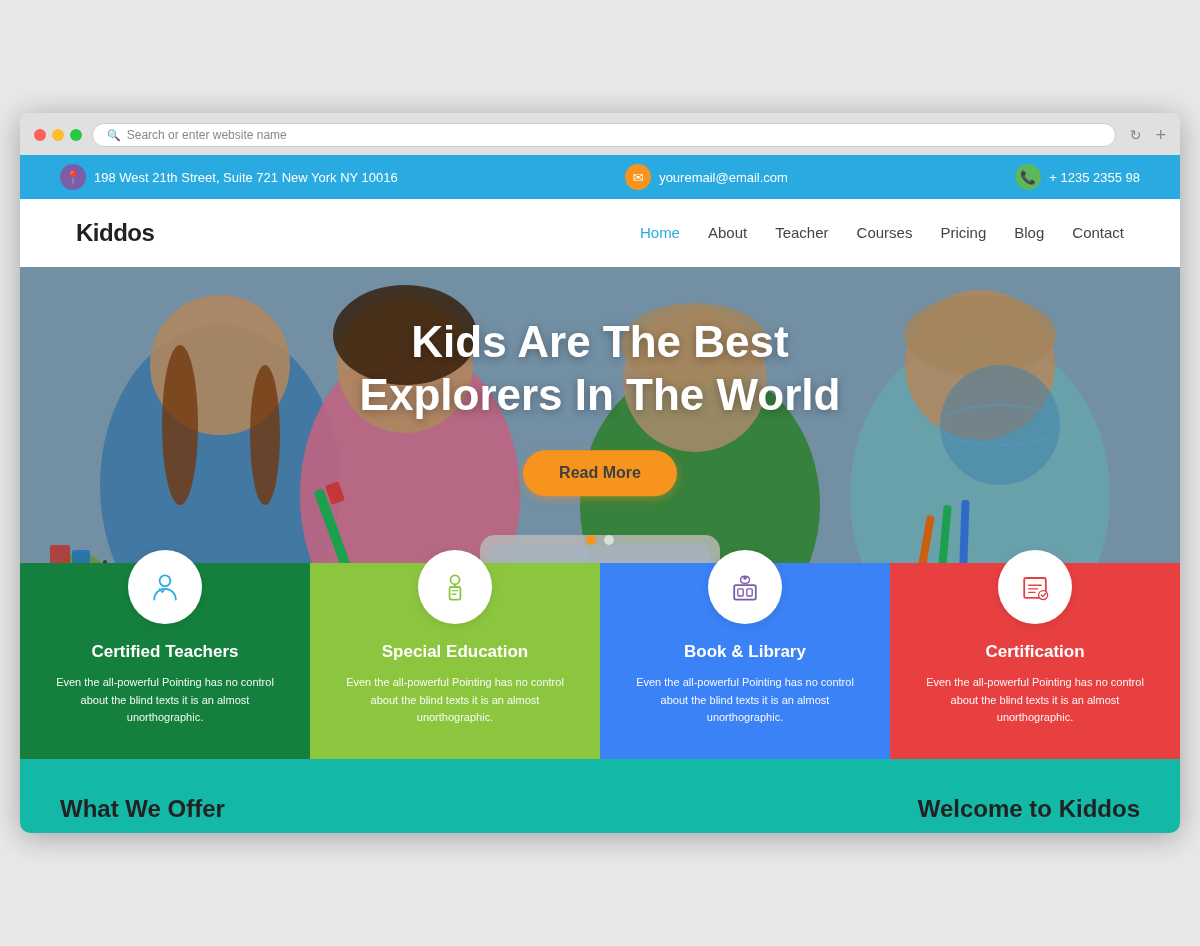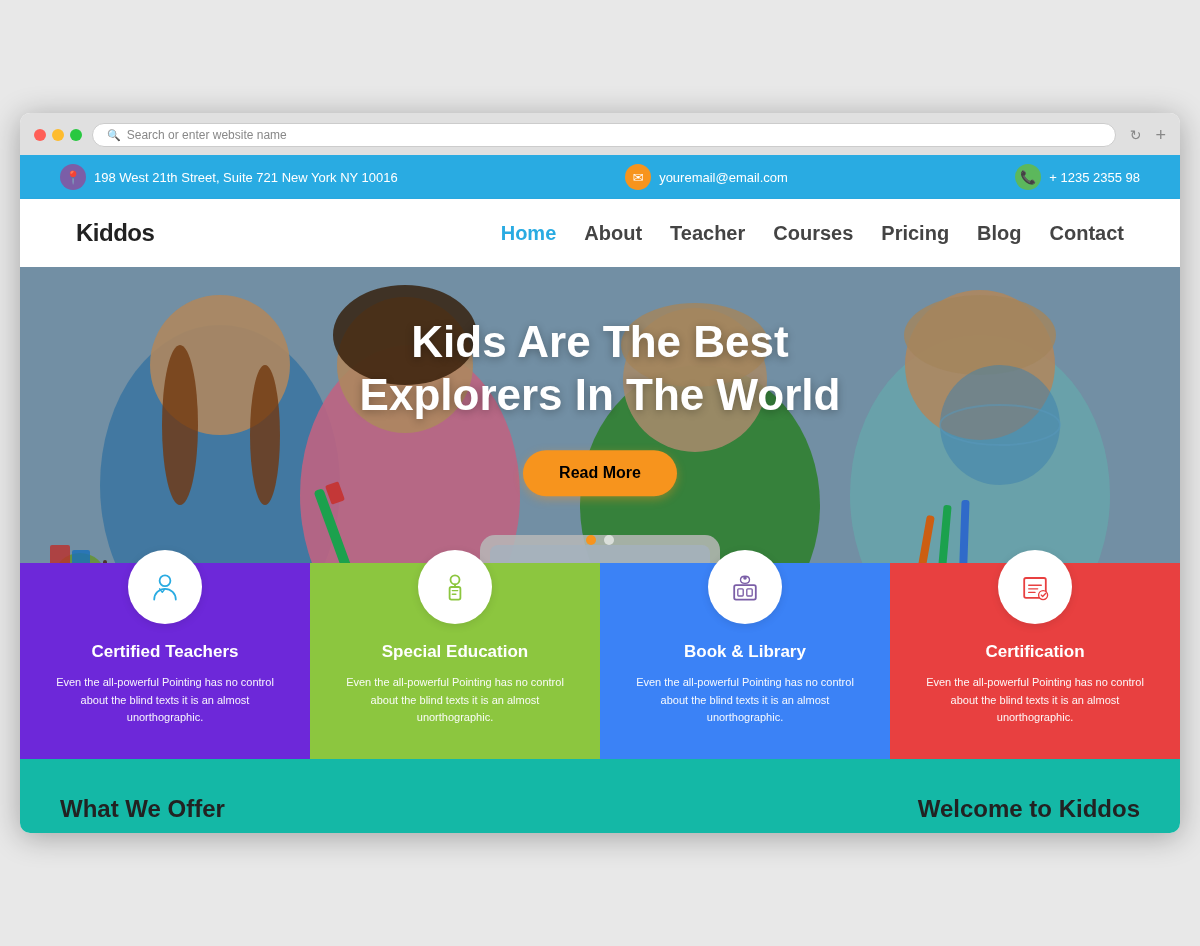--- a/index.html
+++ b/index.html
@@ -87,23 +87,23 @@
       color: #222;
       letter-spacing: -0.5px;
     }
     .nav-links {
       display: flex;
       gap: 28px;
       list-style: none;
     }
     .nav-links li a {
       text-decoration: none;
-      font-size: 20px;
+      font-size: 15px;
       color: #444;
-      font-weight: 700;
+      font-weight: 400;
     }
     .nav-links li.active a { color: #29abe2; }
 
     
     .hero {
       position: relative;
       height: 296px;
       overflow: hidden;
     }
     .hero-bg {
@@ -143,21 +143,21 @@
     }
     .hero-title {
       font-size: 44px;
       font-weight: 900;
       line-height: 1.2;
       text-shadow: 0 2px 8px rgba(0,0,0,0.3);
       margin-bottom: 28px;
     }
     .hero-btn {
       background: #f7941d;
-      color: #000000;
+      color: #404040;
       border: none;
       padding: 14px 36px;
       border-radius: 30px;
       font-size: 16px;
       font-weight: 700;
       cursor: pointer;
       box-shadow: 0 3px 10px rgba(247, 148, 29, 0.4);
     }
     .hero-dots {
       position: absolute;
@@ -180,21 +180,21 @@
       display: flex;
       position: relative;
     }
     .feature-card {
       flex: 1;
       padding: 24px 28px 32px;
       text-align: center;
       color: #fff;
       position: relative;
     }
-    .feature-card.blue { background: #6d28d9; }
+    .feature-card.blue { background: #15803d; }
     .feature-card.green { background: #8cc63f; }
     .feature-card.purple { background: #3b82f6; text-align: center; }
     .feature-card.red { background: #e84040; text-align: center; }
 
     .feature-icon-circle {
       width: 74px;
       height: 74px;
       background: #fff;
       border-radius: 50%;
       display: flex;

